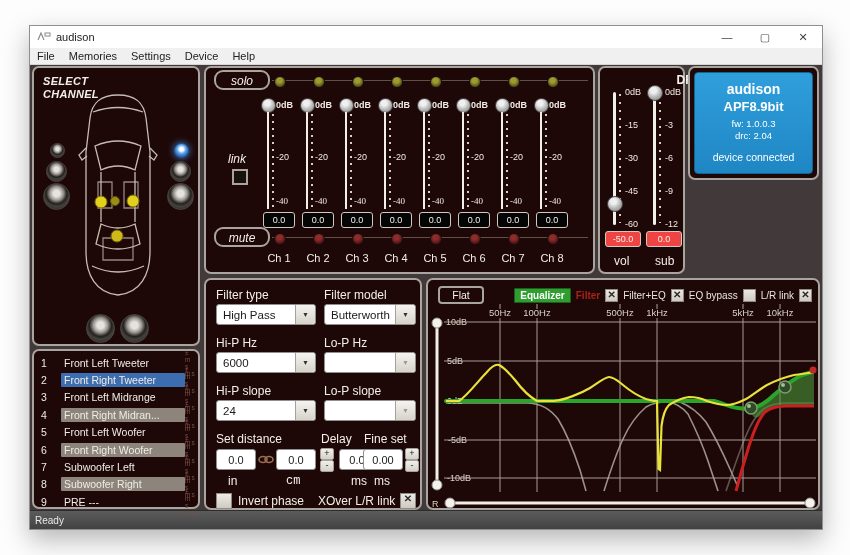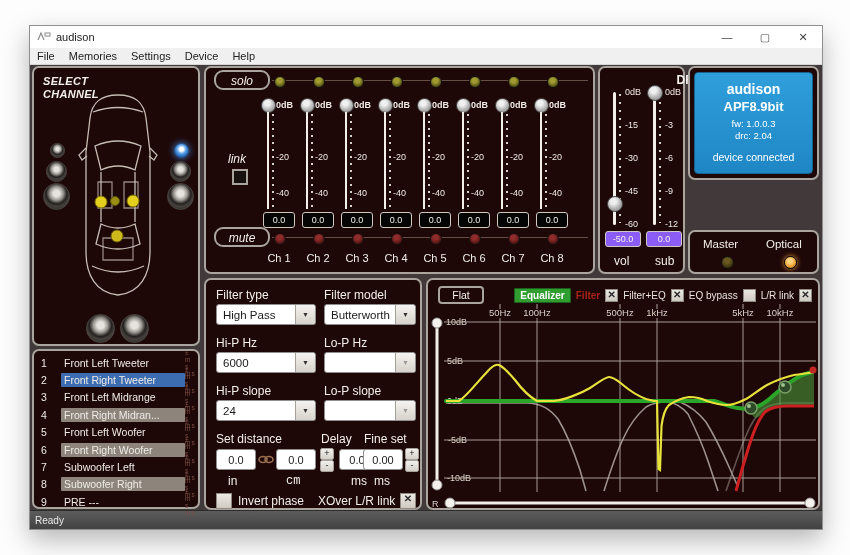--- a/index.html
+++ b/index.html
@@ -37,34 +37,34 @@
   .led.solo{left:16px;top:8px;background:radial-gradient(circle at 45% 35%,#a09a30 0 28%,#5c5818 66%,#343208 100%);}
   .led.mute{left:16px;top:165px;background:radial-gradient(circle at 45% 35%,#8e2b2b 0 28%,#581616 66%,#330c0c 100%);}
   .knob{position:absolute;left:3px;top:30px;width:13px;height:13px;border-radius:50%;border:1px solid #4a4a4a;
         background:radial-gradient(circle at 40% 32%,#f0f0f0 0 22%,#b9b9b9 55%,#7e7e7e 100%);}
   .track{position:absolute;left:9px;top:44px;width:2px;height:97px;background:#f3efe9;}
   .ticks{position:absolute;left:14px;top:46px;width:2px;height:94px;
          background-image:repeating-linear-gradient(to bottom,#d8d1c8 0 2px,transparent 2px 7px);}
   .fl{position:absolute;color:#f0ece5;font-size:9px;font-weight:bold;}
   .fl.top{left:18px;top:32px;}
   .fl.mid{left:18px;top:84px;font-weight:normal;}
-  .fl.bot{left:18px;top:120px;font-weight:normal;}
+  .fl.bot{left:18px;top:128px;font-weight:normal;font-family:Liberation Serif, serif;}
   .valbox{position:absolute;left:5px;top:144px;width:30px;height:14px;background:#050505;border:1px solid #cfc9c2;border-radius:3px;
           color:#f5f2ec;font-size:9px;text-align:center;line-height:14px;}
   .chlbl{position:absolute;left:0;top:184px;width:42px;text-align:center;color:#f2efe9;font-size:11px;}
   .linklbl{position:absolute;left:22px;top:84px;color:#f2efe9;font-style:italic;font-size:12px;}
   .linkbox{position:absolute;left:26px;top:101px;width:12px;height:12px;border:2px solid #a9a49e;background:#16100f;}
   
   .drc-title{position:absolute;left:0;top:5px;width:100%;text-align:center;color:#f5f2ec;font-weight:bold;font-size:12px;margin-left:48px;}
   .vtrack{position:absolute;width:3px;background:#f3efe9;border-radius:2px;}
   .vticks{position:absolute;width:2px;background-image:repeating-linear-gradient(to bottom,#d8d1c8 0 2px,transparent 2px 8px);}
   .dlbl{position:absolute;color:#f0ece5;font-size:9px;}
   .dknob{position:absolute;width:14px;height:14px;border-radius:50%;border:1px solid #4a4a4a;
          background:radial-gradient(circle at 40% 32%,#efefef 0 22%,#b5b5b5 55%,#7d7d7d 100%);}
-  .dval{position:absolute;width:34px;height:14px;background:#8b5cf6;border:1px solid #cfc9c2;border-radius:3px;
+  .dval{position:absolute;width:34px;height:14px;background:#ef4444;border:1px solid #cfc9c2;border-radius:3px;
         color:#f5f2ec;font-size:9px;text-align:center;line-height:14px;}
   .dname{position:absolute;color:#f2efe9;font-size:12px;}
   
   .devbox{position:absolute;left:4px;top:4px;right:4px;bottom:4px;border-radius:4px;border:1px solid #15638f;
           background:linear-gradient(#2f9fdb,#1f86c4);color:#fff;text-align:center;}
   .mem-lbl,.io-lbl{position:absolute;top:6px;color:#f2efe9;font-size:11.5px;}
   .sled9{position:absolute;width:11px;height:11px;border-radius:50%;border:1px solid #101010;}
   
   .flabel{position:absolute;color:#f2efe9;font-size:12px;}
   .ddn{position:absolute;height:21px;background:#fff;border:1px solid #8f8f8f;border-radius:3px;font-size:11.5px;color:#1a1a1a;
@@ -337,26 +337,20 @@
       <div class="devbox">
         <div style="font-size:14px;font-weight:bold;margin-top:8px;">audison</div>
         <div style="font-size:13px;font-weight:bold;margin-top:2px;">APF8.9bit</div>
         <div style="font-size:9.5px;margin-top:4px;">fw: 1.0.0.3</div>
         <div style="font-size:9.5px;margin-top:1px;">drc: 2.04</div>
         <div style="font-size:10.5px;margin-top:10px;">device connected</div>
       </div>
     </div>
 
 
-    <div class="panel" style="left:658px;top:165px;width:131px;height:44px;">
-      <span class="io-lbl" style="left:13px;">Master</span>
-      <span class="io-lbl" style="left:76px;">Optical</span>
-      <div class="sled9" style="left:31px;top:24px;background:radial-gradient(circle at 45% 35%,#6a5a22 0 24%,#463a10 60%,#262008 100%);"></div>
-      <div class="sled9" style="left:94px;top:24px;background:radial-gradient(circle at 45% 35%,#ffd27a 0 24%,#eda030 60%,#8a5410 100%);box-shadow:0 0 5px #f0a436;"></div>
-    </div>
 
     <div class="panel" style="left:174px;top:213px;width:218px;height:232px;">
       <span class="flabel" style="left:10px;top:8px;">Filter type</span>
       <span class="flabel" style="left:118px;top:8px;">Filter model</span>
       <div class="ddn" style="left:10px;top:24px;width:100px;"><span>High Pass</span><span class="arr">▼</span></div>
       <div class="ddn" style="left:118px;top:24px;width:92px;"><span>Butterworth</span><span class="arr">▼</span></div>
       <span class="flabel" style="left:10px;top:56px;">Hi-P Hz</span>
       <span class="flabel" style="left:118px;top:56px;">Lo-P Hz</span>
       <div class="ddn" style="left:10px;top:72px;width:100px;"><span>6000</span><span class="arr">▼</span></div>
       <div class="ddn" style="left:118px;top:72px;width:92px;"><span></span><span class="arr" style="color:#999;">▼</span></div>

